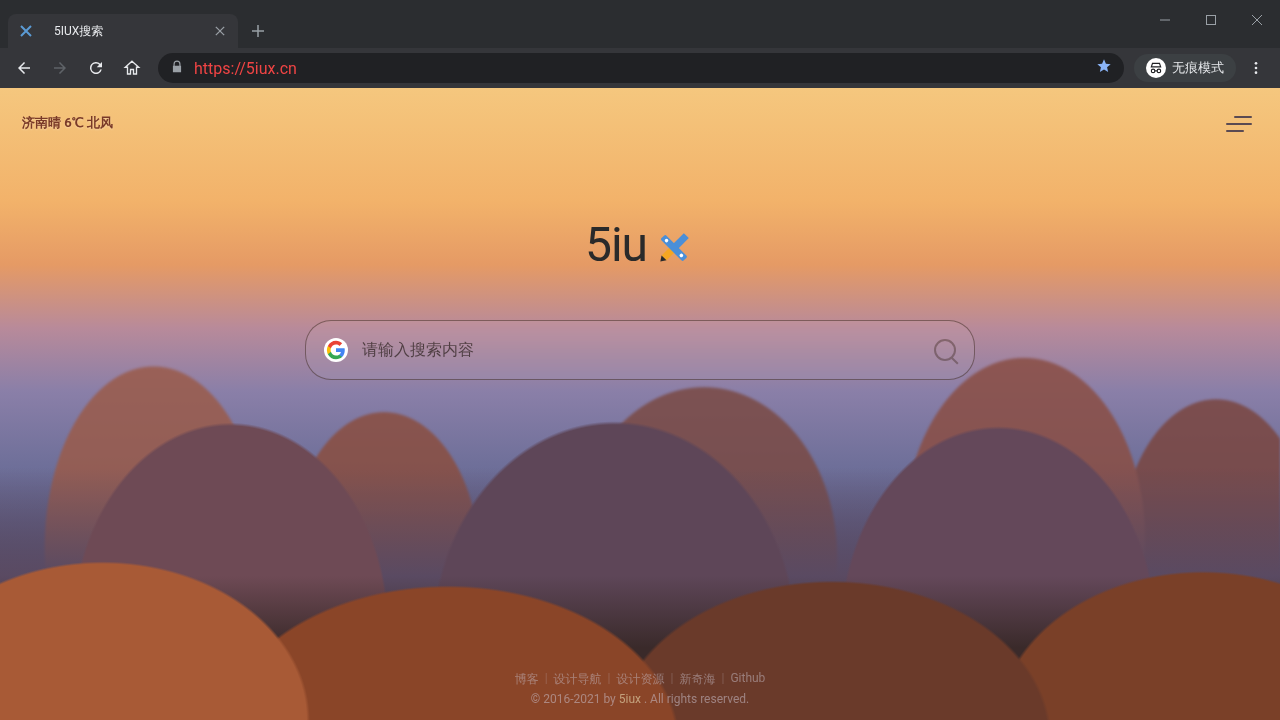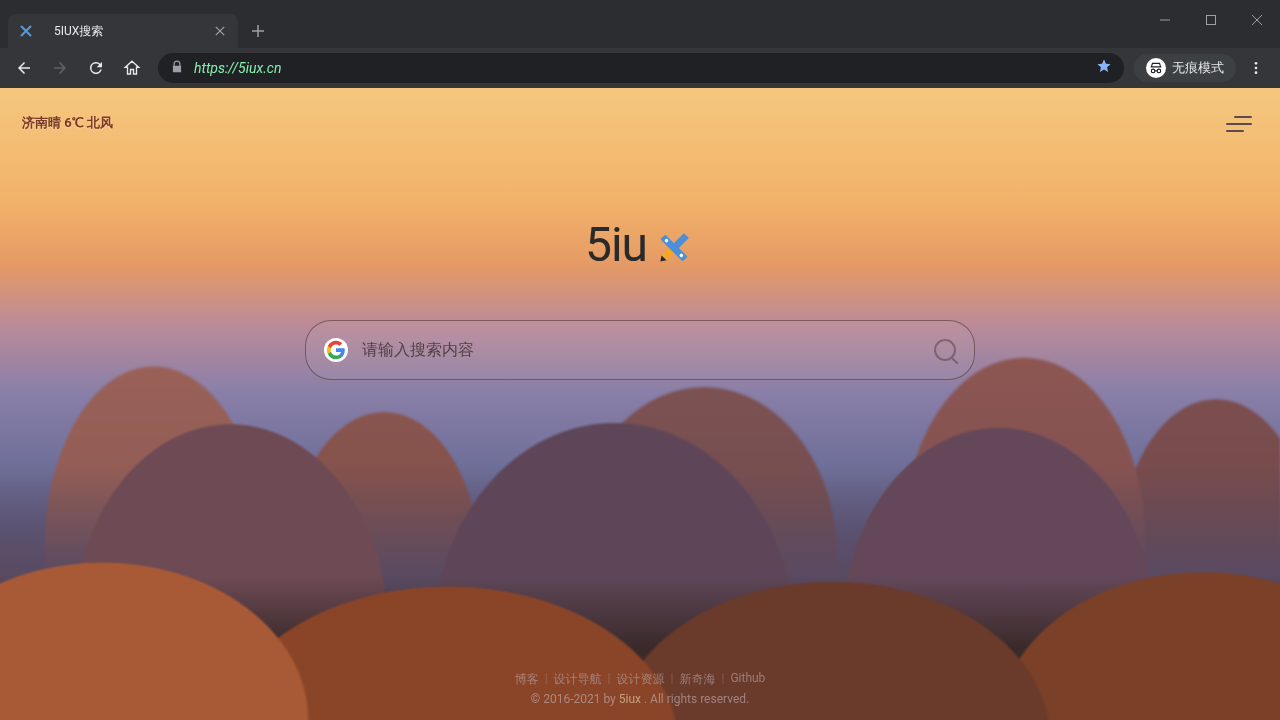--- a/index.html
+++ b/index.html
@@ -78,21 +78,21 @@
   flex: 1;
   height: 30px;
   background: #202124;
   border-radius: 15px;
   display:flex; align-items:center;
   padding: 0 12px;
   gap: 10px;
   margin: 0 6px;
 }
 .addr .lock { color:#9aa0a6; }
-.addr .url { color:#86efac; font-size: 14px; font-style: italic; }
+.addr .url { color:#ef4444; font-size: 16px; }
 .addr .star { margin-left:auto; color:#8ab4f8; }
 .incognito {
   display:flex; align-items:center; gap:6px;
   color:#e8eaed; font-size:13px;
   background:#3c4043; border-radius:14px; height:28px; padding:0 12px;justify-content:space-between;
 }
 .incognito-icon {
   width:20px; height:20px; background:#fff; border-radius:50%;
   display:flex; align-items:center; justify-content:center;
 }

